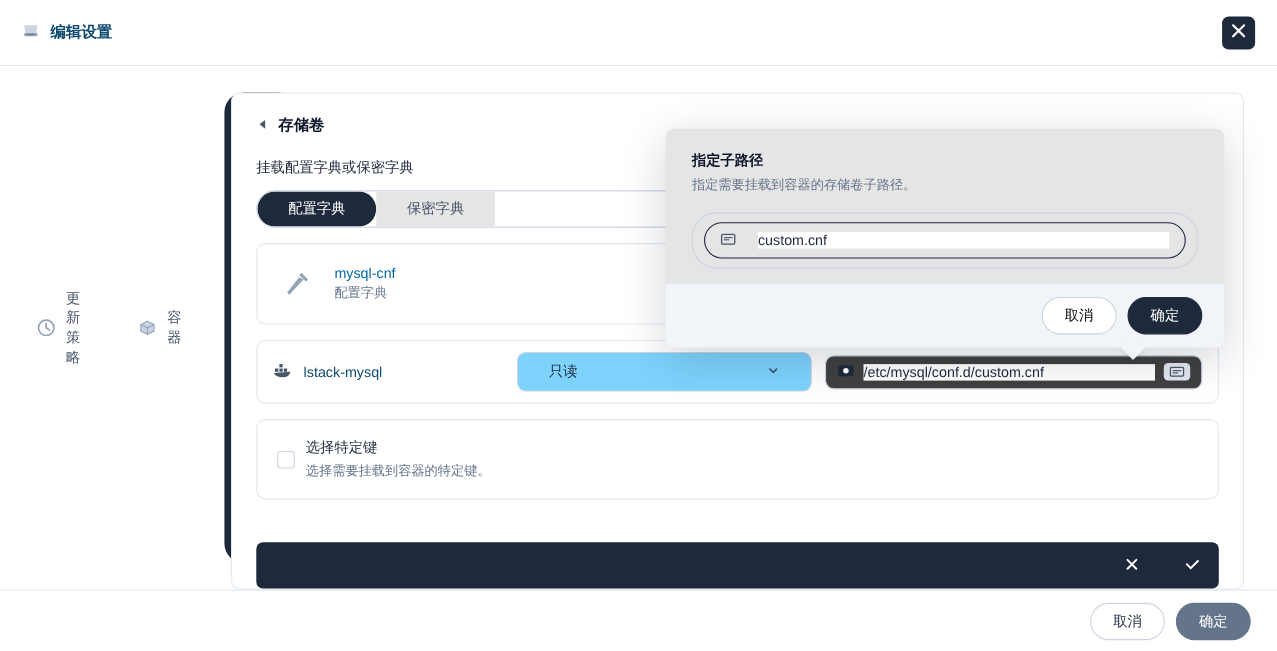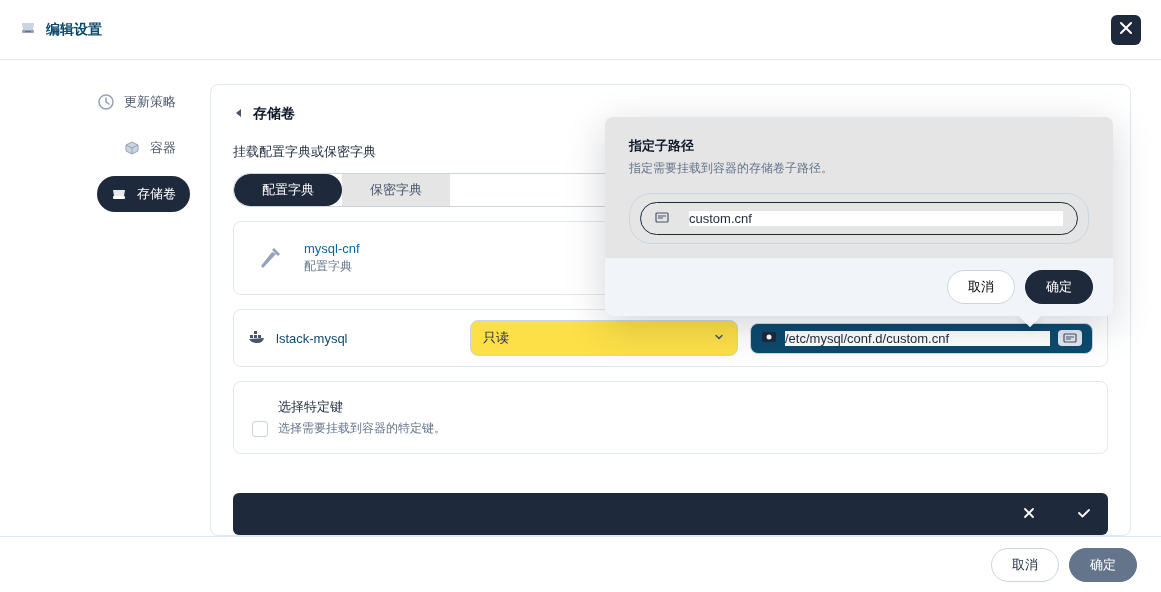--- a/index.html
+++ b/index.html
@@ -58,23 +58,22 @@
     .main {
       display: flex;
       height: calc(100% - 60px - 56px);
     }
     
     
     .sidebar {
       width: 210px;
       padding: 24px 20px;
       display: flex;
-      flex-direction: column;
-      gap: 10px;
-      align-items: flex-end;
+      flex-direction: row;
+      gap: 25px;
     }
     .sidebar-item {
       display: flex;
       align-items: center;
       gap: 10px;
       padding: 9px 14px;
       border-radius: 18px;
       cursor: pointer;
       color: #475569;
       font-size: 13px;
@@ -193,37 +192,37 @@
       width: 210px;
     }
     .row-name {
       font-size: 13px;
       color: #0c4a6e;
     }
     .select {
       flex: 0 0 268px;
       border: 1px solid #cbd5e1;
       border-radius: 8px;
-      padding: 8px 12px;
+      padding: 8px 28px;
       display: flex;
       align-items: center;
       justify-content: space-between;
       font-size: 13px;
       cursor: pointer;
-      background: #fde047;
+      background: #7dd3fc;
     }
     .path-input {
       flex: 1;
       border: 1px solid #cbd5e1;
       border-radius: 8px;
       padding: 6px 10px;
       display: flex;
       align-items: center;
       gap: 8px;
-      background: #0c4a6e;
+      background: #404040;
     }
     .path-input input {
       border: none;
       outline: none;
       flex: 1;
       font-size: 13px;
       color: #1e293b;
     }
     .path-tag {
       background: #e2e8f0;
@@ -234,21 +233,21 @@
       justify-content: center;
     }
     
     .checkbox-card {
       border: 1px solid #e2e8f0;
       border-radius: 8px;
       padding: 16px 18px;
     }
     .checkbox-row {
       display: flex;
-      align-items: flex-end;
+      align-items: center;
       gap: 10px;
     }
     .checkbox {
       width: 16px;
       height: 16px;
       border: 1px solid #cbd5e1;
       border-radius: 3px;
       margin-top: 1px;
       cursor: pointer;
     }

